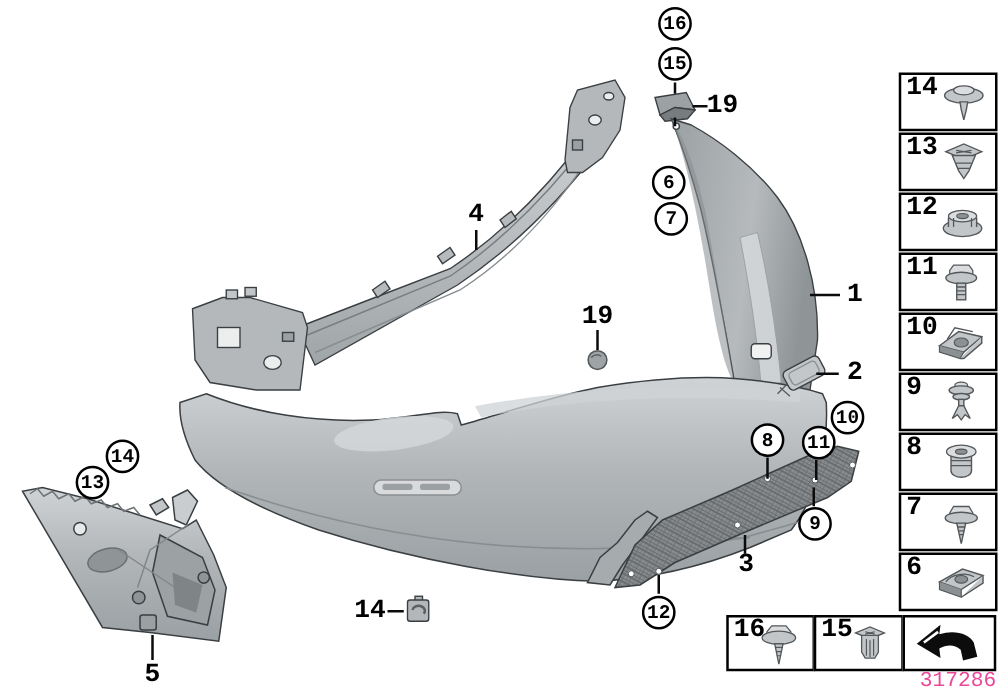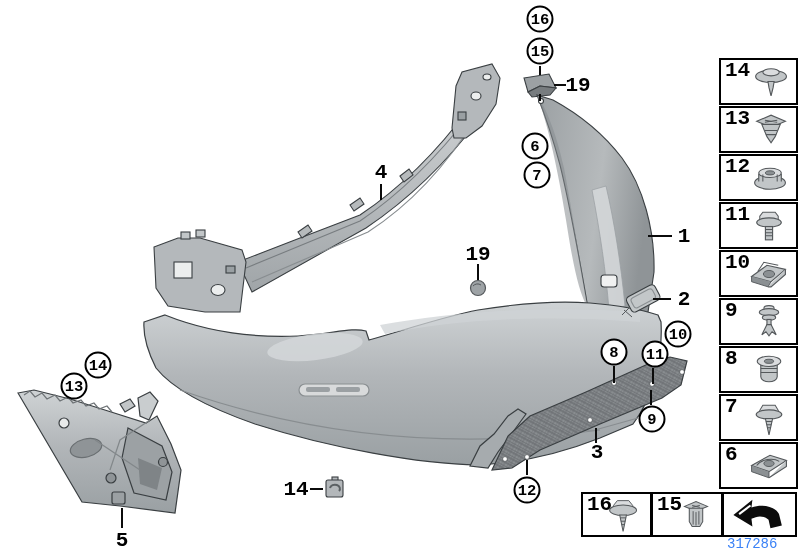--- a/index.html
+++ b/index.html
@@ -16,22 +16,22 @@
   .ln{position:absolute;background:#0b0b0b;z-index:5;}
   
   .lg-box{position:absolute;left:719px;width:79px;height:47px;box-sizing:border-box;
           border:2px solid #000;background:#fff;z-index:7;}
   .lb-box{position:absolute;top:492px;height:45px;box-sizing:border-box;
           border:2px solid #000;background:#fff;z-index:7;}
   .lg-num{position:absolute;left:4px;top:-1px;font-weight:700;font-size:21px;color:#000;}
   .lg-ic{position:absolute;right:1px;top:1px;width:52px;height:41px;}
   .lb-ic{position:absolute;right:2px;top:1px;width:46px;height:40px;}
   .ar-ic{position:absolute;left:4px;top:2px;width:64px;height:38px;}
-  .code{position:absolute;left:727px;top:536px;width:70px;text-align:left;
-        font-size:14px;color:#3b82f6;z-index:7;}
+  .code{position:absolute;left:727px;top:536px;width:70px;text-align:right;
+        font-size:17px;color:#ec4899;z-index:7;}
   
   .f{fill:#c2c6c8;stroke:#54585b;stroke-width:1.1;}
   .l{fill:#dadcde;stroke:#54585b;stroke-width:1;}
   .d{fill:#8b9093;stroke:#54585b;stroke-width:.9;}
   .s{fill:none;stroke:#54585b;stroke-width:1;}
 </style>
 </head>
 <body>
 
 <div class="stage">

